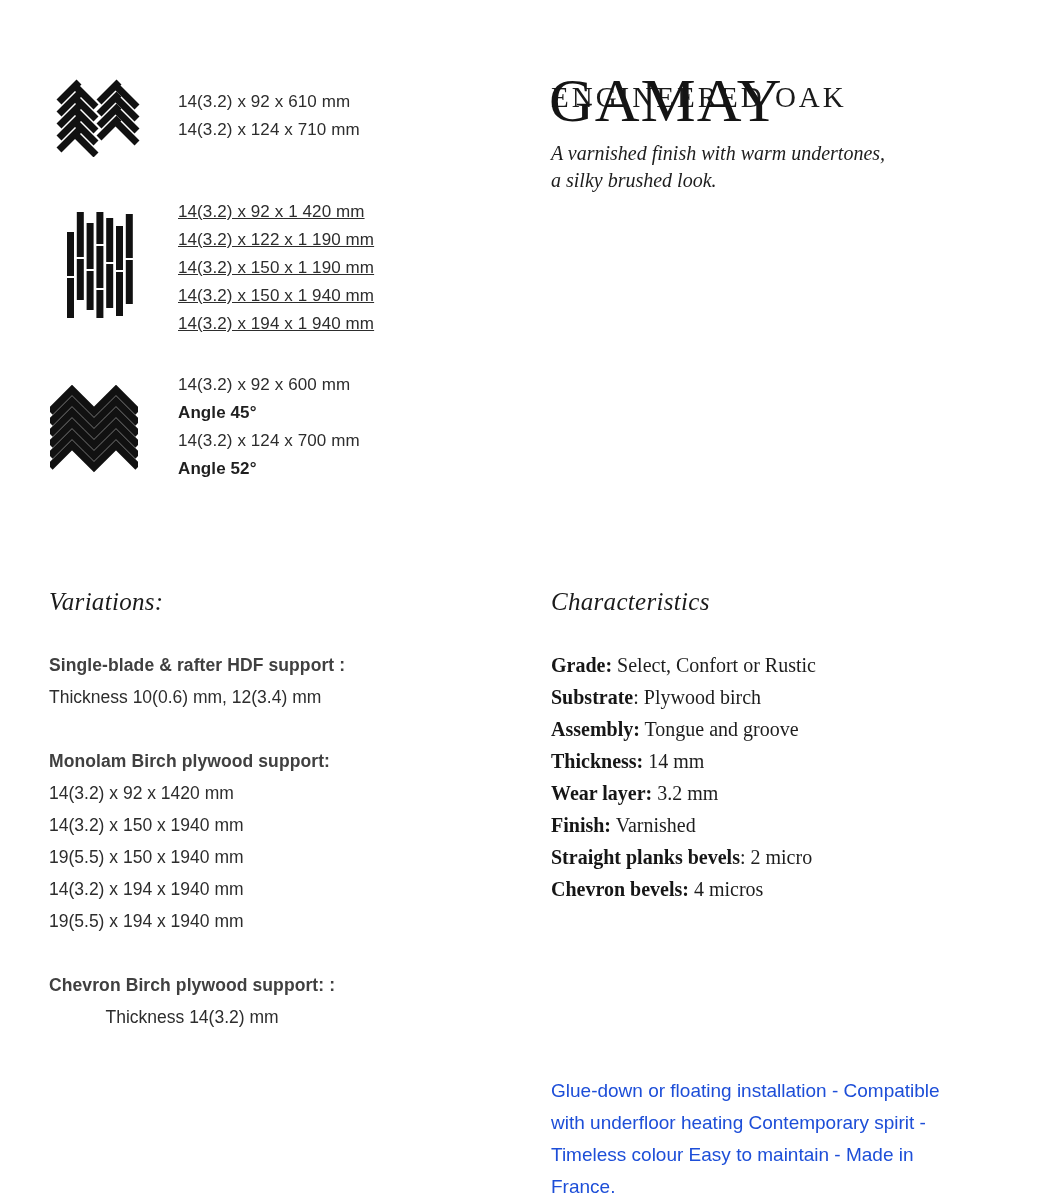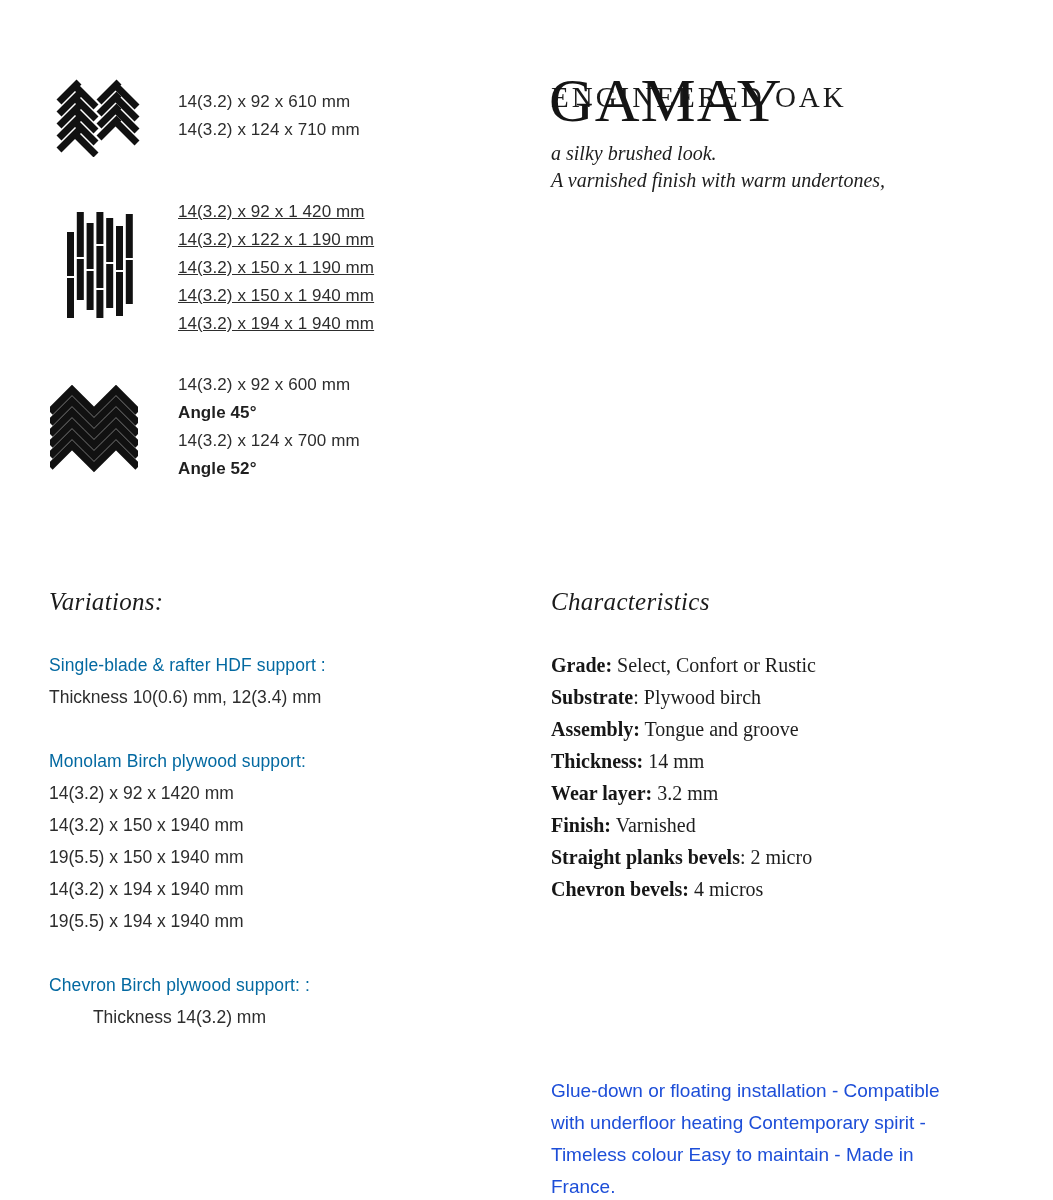--- a/index.html
+++ b/index.html
@@ -30,21 +30,21 @@
   }
 
   
   .section-heading{
     font-family:"Liberation Serif",serif;font-style:italic;font-size:25px;
     line-height:1;color:#1b1b1b;letter-spacing:.3px;
   }
 
   
   .var-group{font-size:17.5px;line-height:32px;color:#2d2d2d;}
-  .var-group .grp-title{font-weight:400;color:#0369a1;letter-spacing:.1px;}
+  .var-group .grp-title{font-weight:700;color:#404040;letter-spacing:.1px;}
 
   
   .char-rows{
     font-family:"Liberation Serif",serif;font-size:20px;line-height:32px;color:#1d1d1d;
   }
   .char-rows .lbl{font-weight:700;color:#161616;text-align:center;}
 
   
   .footer-note{
     font-size:19px;line-height:32px;color:#1d4ed8;width:418px;
@@ -117,22 +117,22 @@
 <div class="abs fmt-lines" style="left:178px;top:371px;">
   <div>14(3.2) x 92 x 600 mm</div>
   <div class="md">Angle 45°</div>
   <div>14(3.2) x 124 x 700 mm</div>
   <div class="md">Angle 52°</div>
 </div>
 
 <div class="abs kicker" style="left:551px;top:51px;margin-top:32px;">ENGINEERED OAK</div>
 <div class="abs brand-title" style="left:549px;top:69px;">GAMAY</div>
 <div class="abs subtitle" style="left:551px;top:140px;">
+  <div>A varnished finish with warm undertones,</div>
   <div>a silky brushed look.</div>
-  <div>A varnished finish with warm undertones,</div>
 </div>
 
 <div class="abs section-heading" style="left:49px;top:589px;">Variations:</div>
 
 <div class="abs var-group" style="left:49px;top:649px;">
   <div class="grp-title">Single-blade &amp; rafter HDF support :</div>
   <div>Thickness 10(0.6) mm, 12(3.4) mm</div>
 </div>
 
 <div class="abs var-group" style="left:49px;top:745px;">

